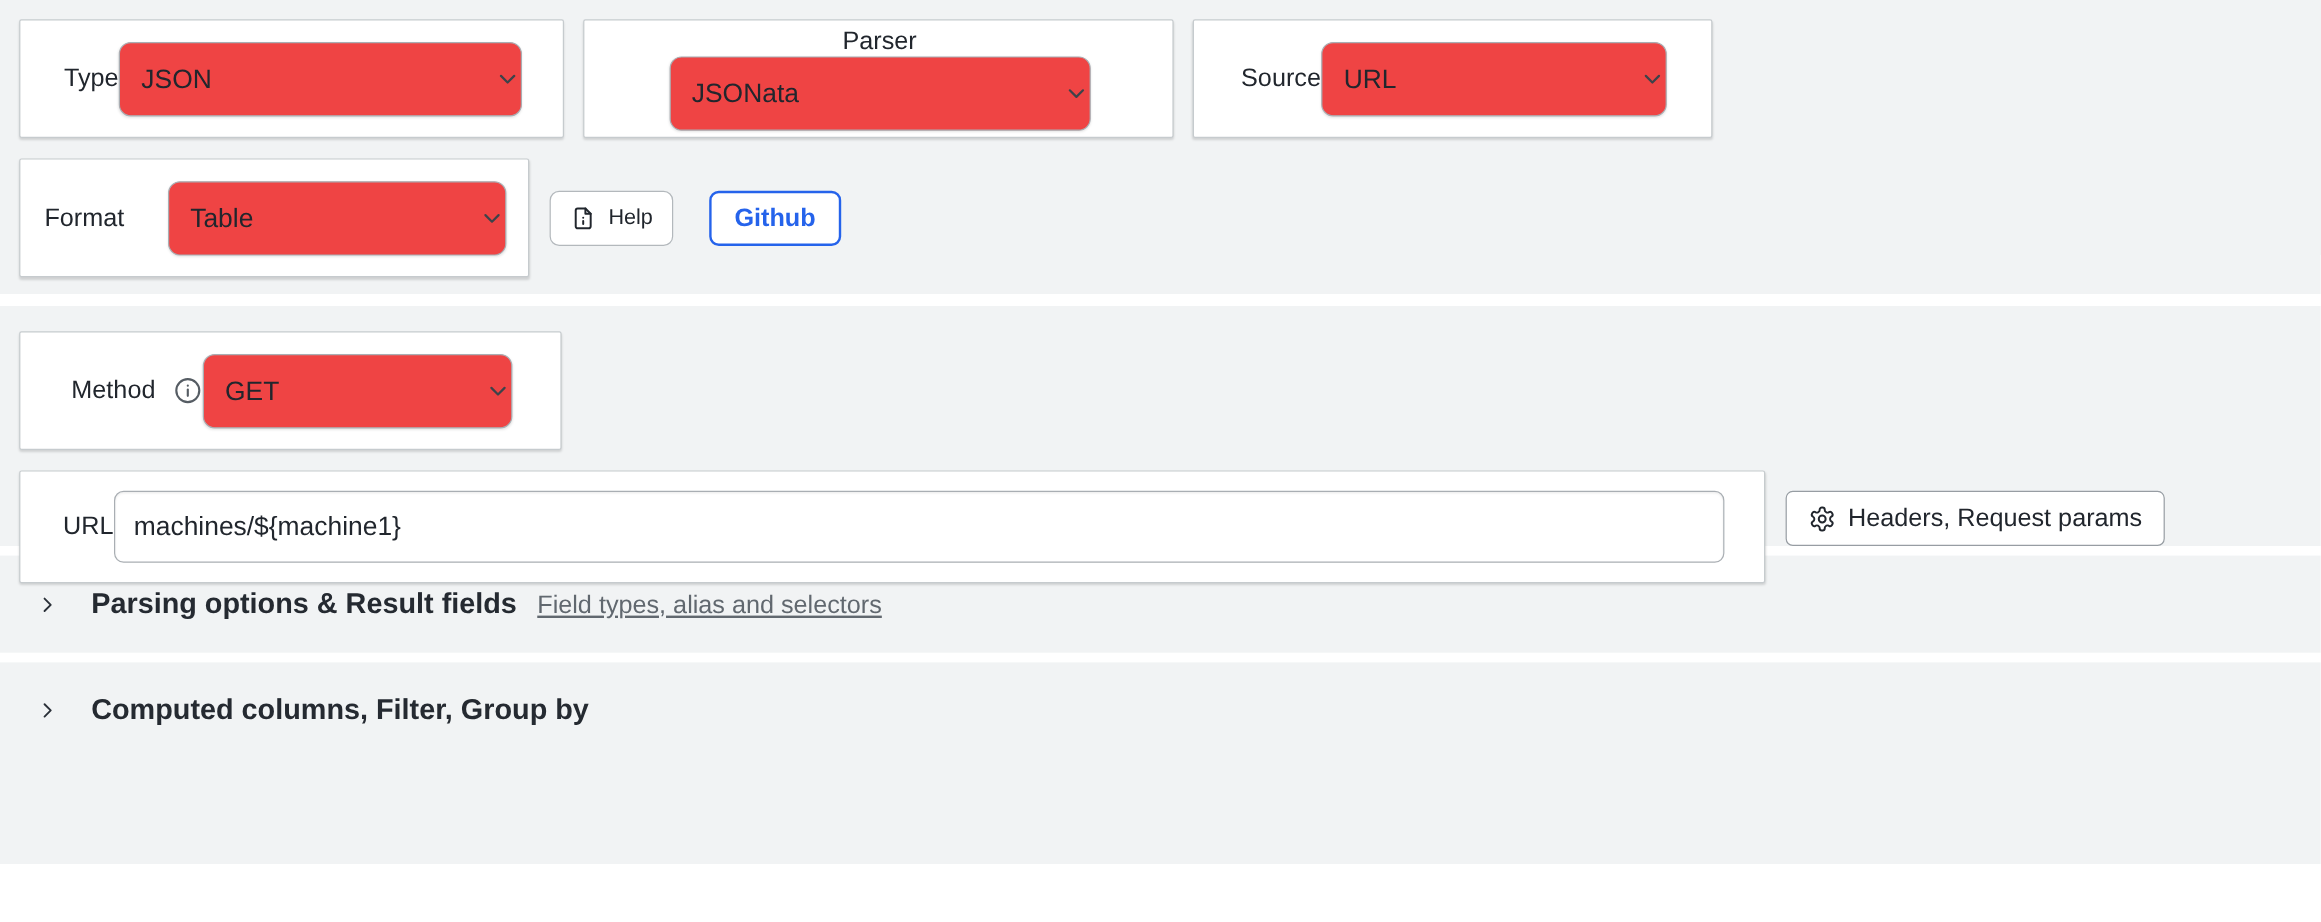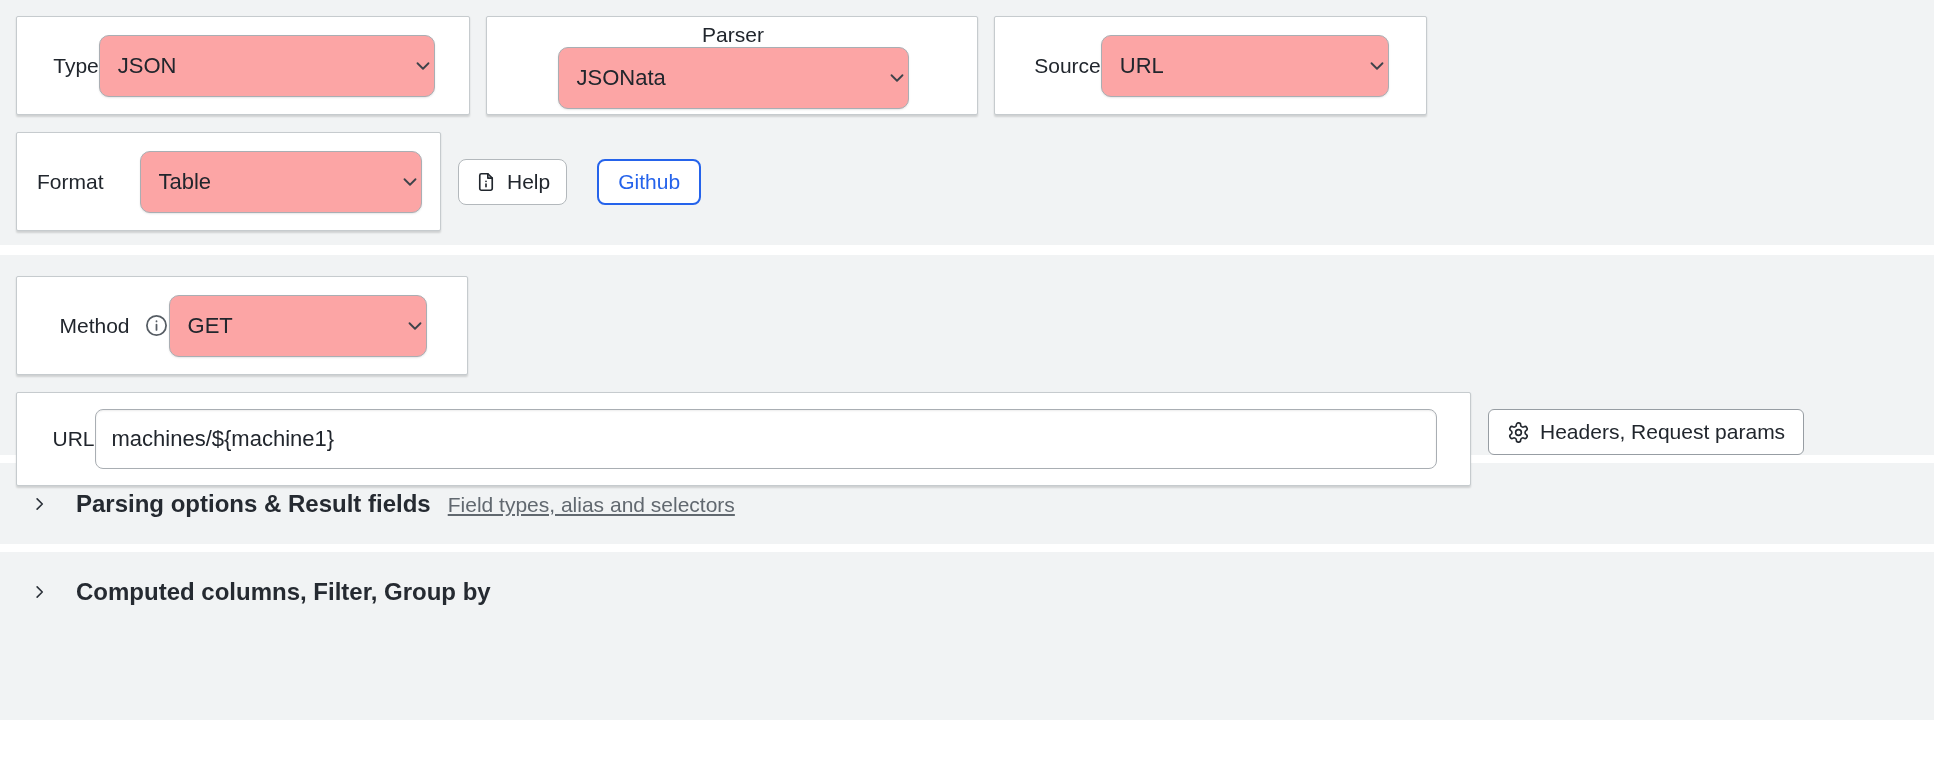--- a/index.html
+++ b/index.html
@@ -31,21 +31,21 @@
   .fs-parser { width:492px; margin-right:16px;flex-direction:column; }
   .fs-source { width:433px; }
   .fs-format { width:425px;gap:36px; }
   .fs-method { width:452px; margin-left:16px; }
   .fs-url    { width:1455px; margin-left:16px; height:94px; }
 
   .lbl { font-size:21px; font-weight:500; color:#21262d; white-space:nowrap; }
   .lbl-group { display:flex; align-items:center; gap:14px; }
 
   .select {
-    height:62px; background:#fca5a5;
+    height:62px; background:#ef4444;
     border:1px solid #a9aeb3; border-radius:10px;
     box-shadow:0 1px 2px rgba(0,0,0,0.10);
     display:flex; align-items:center; justify-content:space-between;
     padding:0 0 0 18px; font-size:22px; color:#21262d; cursor:pointer;
   }
   .sel-type   { width:336px; }
   .sel-parser { width:351px; }
   .sel-source { width:288px; }
   .sel-format { width:384px; }
   .sel-method { width:258px; }
@@ -62,26 +62,26 @@
   }
 
   .btn {
     display:inline-flex; align-items:center; gap:10px;
     background:#ffffff; cursor:pointer; white-space:nowrap;
     font-family:"Liberation Sans", sans-serif;
   }
   .btn-help {
     height:46px; padding:0 16px; margin-left:17px;
     border:1.5px solid #b3b8bc; border-radius:8px;
-    font-size:21px; font-weight:500; color:#21262d;
+    font-size:18px; font-weight:500; color:#21262d;
   }
   .btn-github {
     height:46px; padding:0 19px; margin-left:30px;
     border:2px solid #2563eb; border-radius:8px;
-    font-size:21px; font-weight:400; color:#2563eb;text-align:right;
+    font-size:21px; font-weight:700; color:#2563eb;text-align:right;
   }
   .btn-headers {
     height:46px; padding:0 18px; margin-left:17px; margin-top:17px;
     border:1.5px solid #979da3; border-radius:6px;
     font-size:21px; font-weight:400; color:#21262d;
   }
 
   .url-row { display:flex; align-items:flex-start; margin-top:17px; }
 
   .section-header { display:flex; align-items:baseline; cursor:pointer; padding-left:30px; width:100%; }

